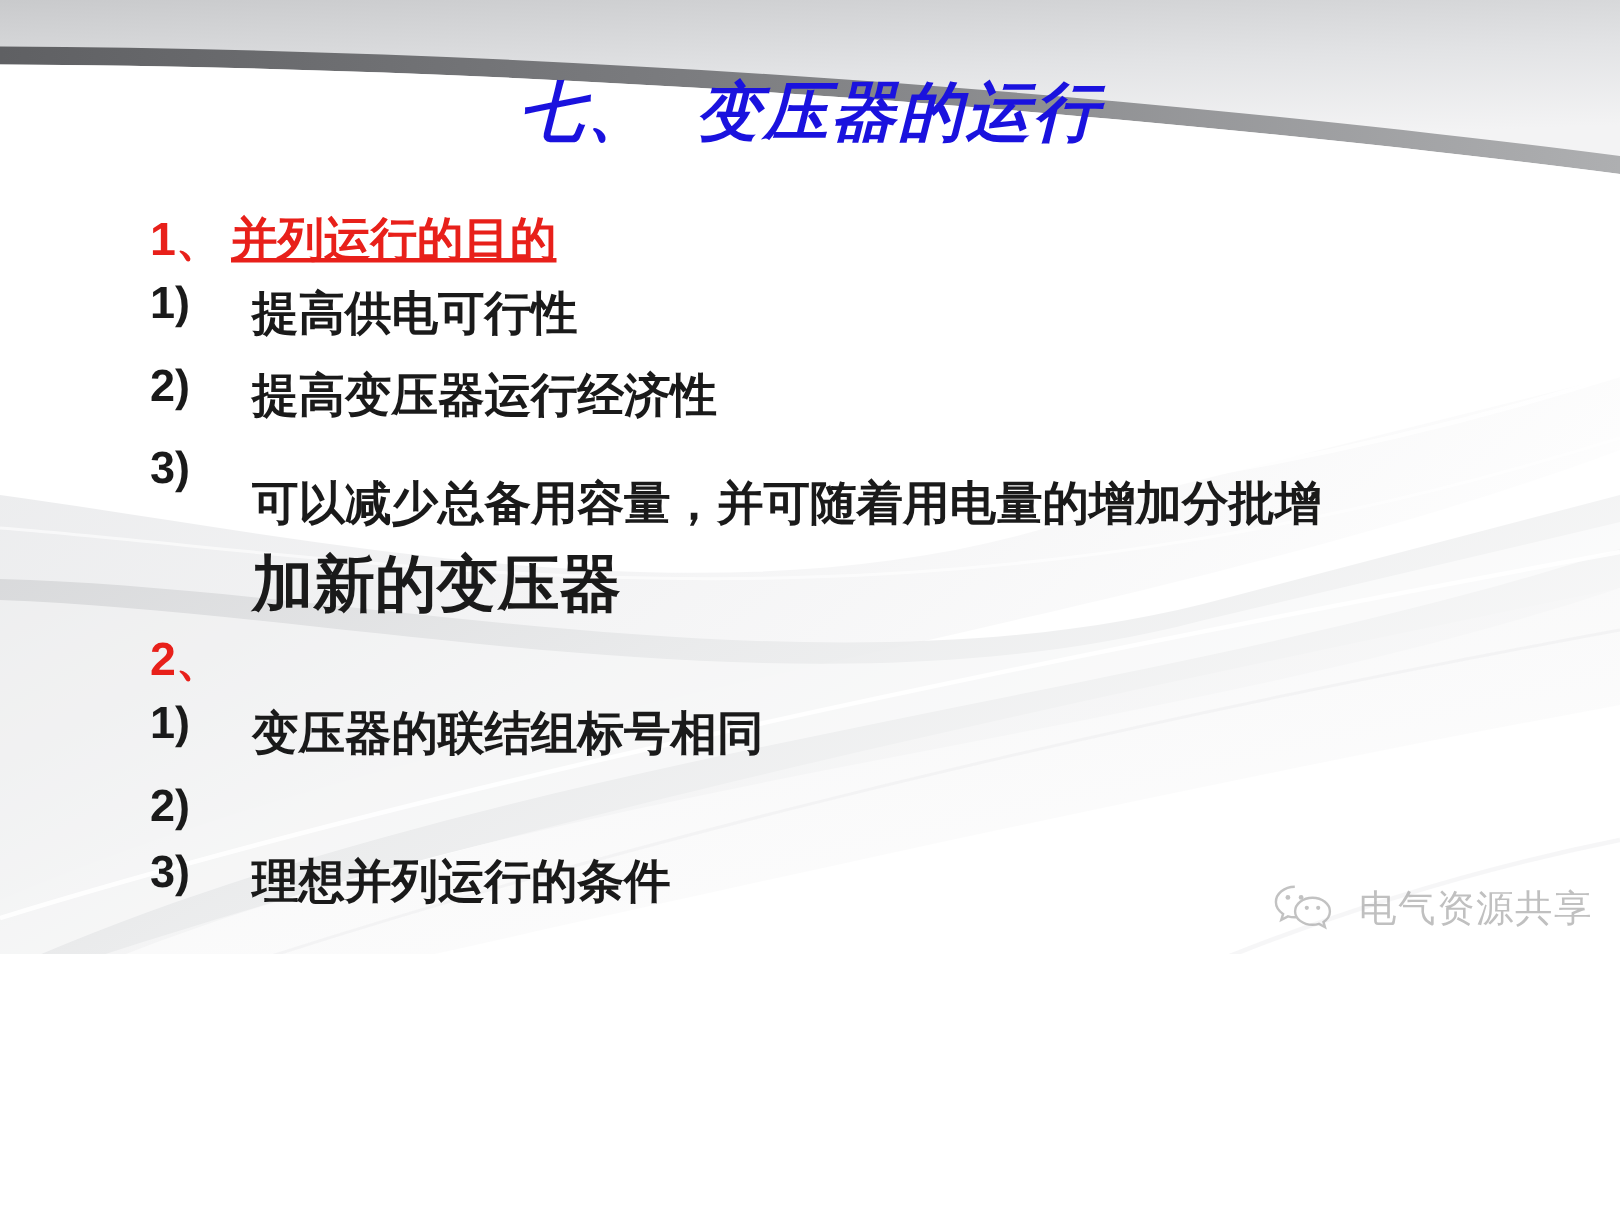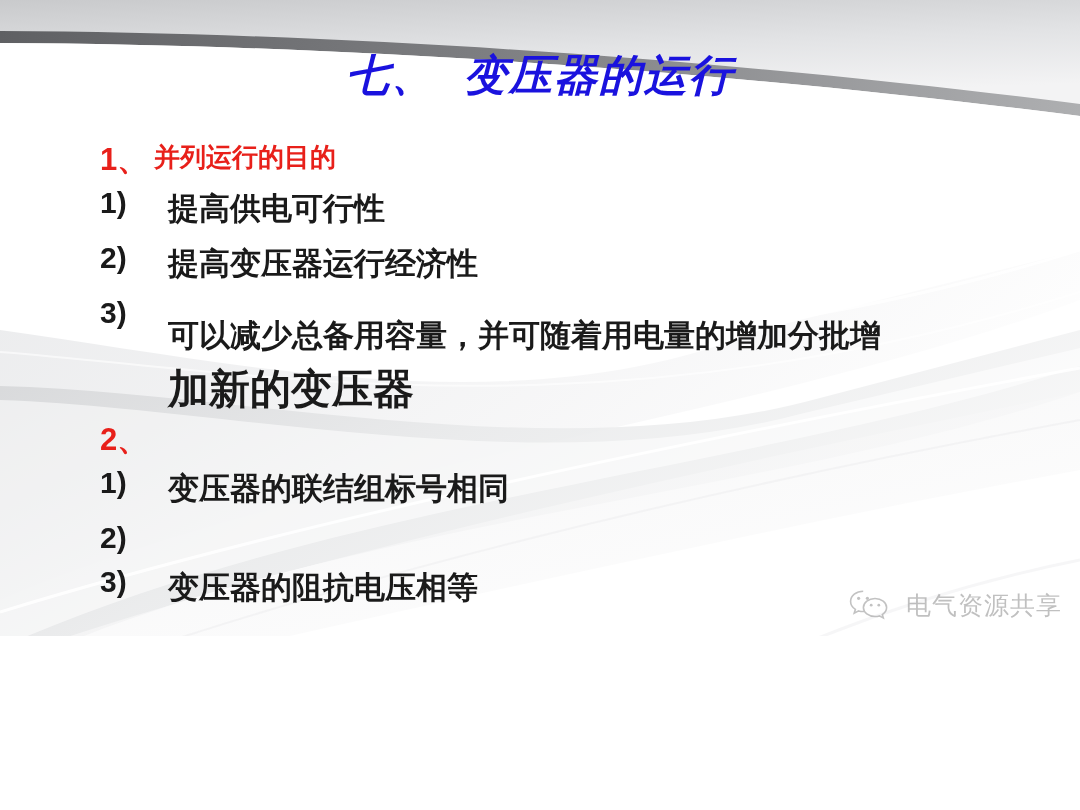--- a/index.html
+++ b/index.html
@@ -94,23 +94,24 @@
 
   .row-text {
     font-size: 31px;
     font-weight: bold;
     white-space: pre-wrap;
     line-height: 1.33;
     text-align: center;
   }
 
   .heading-text {
-    font-size: 26px;
-    font-weight: bold;
-    white-space: pre;
+    font-size: 31px;
+    font-weight: bold;
+    white-space: pre;
+    text-decoration: underline;
   }
 
   .wrap-line {
     padding-left: 68px;
     font-size: 41px;
     font-weight: bold;
     line-height: 1.0;
     margin-bottom: 14px;
     margin-top: 12px;
     white-space: pre;
@@ -220,21 +221,21 @@
       <span class="marker marker-item" style="color: rgb(26, 26, 26);">1)</span>
       <span class="row-text" style="color: rgb(26, 26, 26);">变压器的联结组标号相同</span>
     </div>
 
     <div class="row row-item">
       <span class="marker marker-item" style="color: rgb(26, 26, 26);">2)</span>
     </div>
 
     <div class="row row-item">
       <span class="marker marker-item" style="color: rgb(26, 26, 26);">3)</span>
-      <span class="row-text" style="color: rgb(26, 26, 26);">变压器的阻抗电压相等</span>
+      <span class="row-text" style="color: rgb(26, 26, 26);">理想并列运行的条件</span>
     </div>
 
   </div>
 
   <div id="watermark">
     <svg width="42" height="34" viewBox="0 0 42 34">
       <g fill="none" stroke="#9d9d9d" stroke-width="1.6">
         <path d="M15.2,3.2 C8.2,3.2 2.6,7.8 2.6,13.4 C2.6,16.6 4.5,19.4 7.4,21.3 L6.2,25.2 L10.7,22.9 C12.1,23.3 13.6,23.5 15.2,23.5 C15.6,23.5 16.0,23.5 16.4,23.4"></path>
         <path d="M27.0,10.5 C33.4,10.5 38.6,14.6 38.6,19.6 C38.6,22.4 36.9,24.9 34.3,26.6 L35.3,30.0 L31.3,27.9 C30.0,28.3 28.5,28.5 27.0,28.5 C20.6,28.5 15.4,24.5 15.4,19.6 C15.4,14.6 20.6,10.5 27.0,10.5 Z"></path>
       </g>

